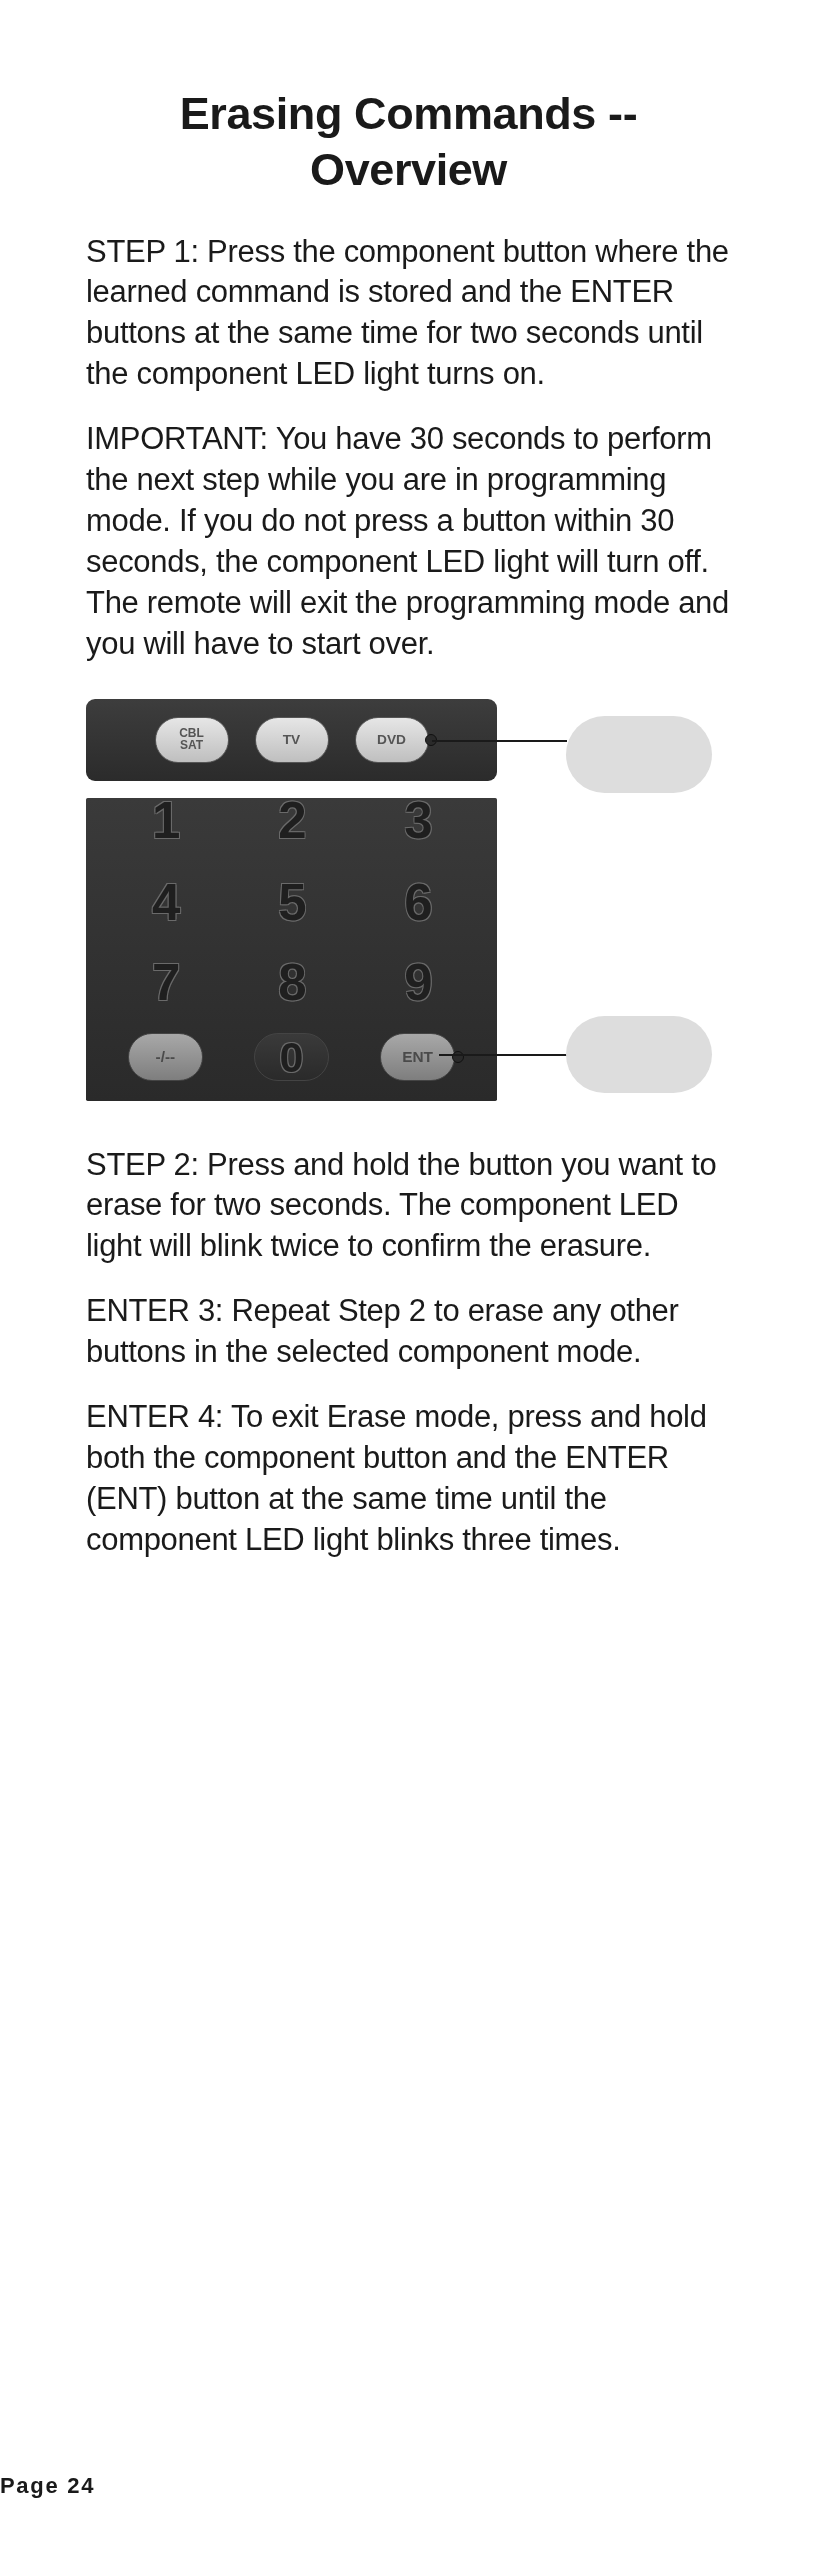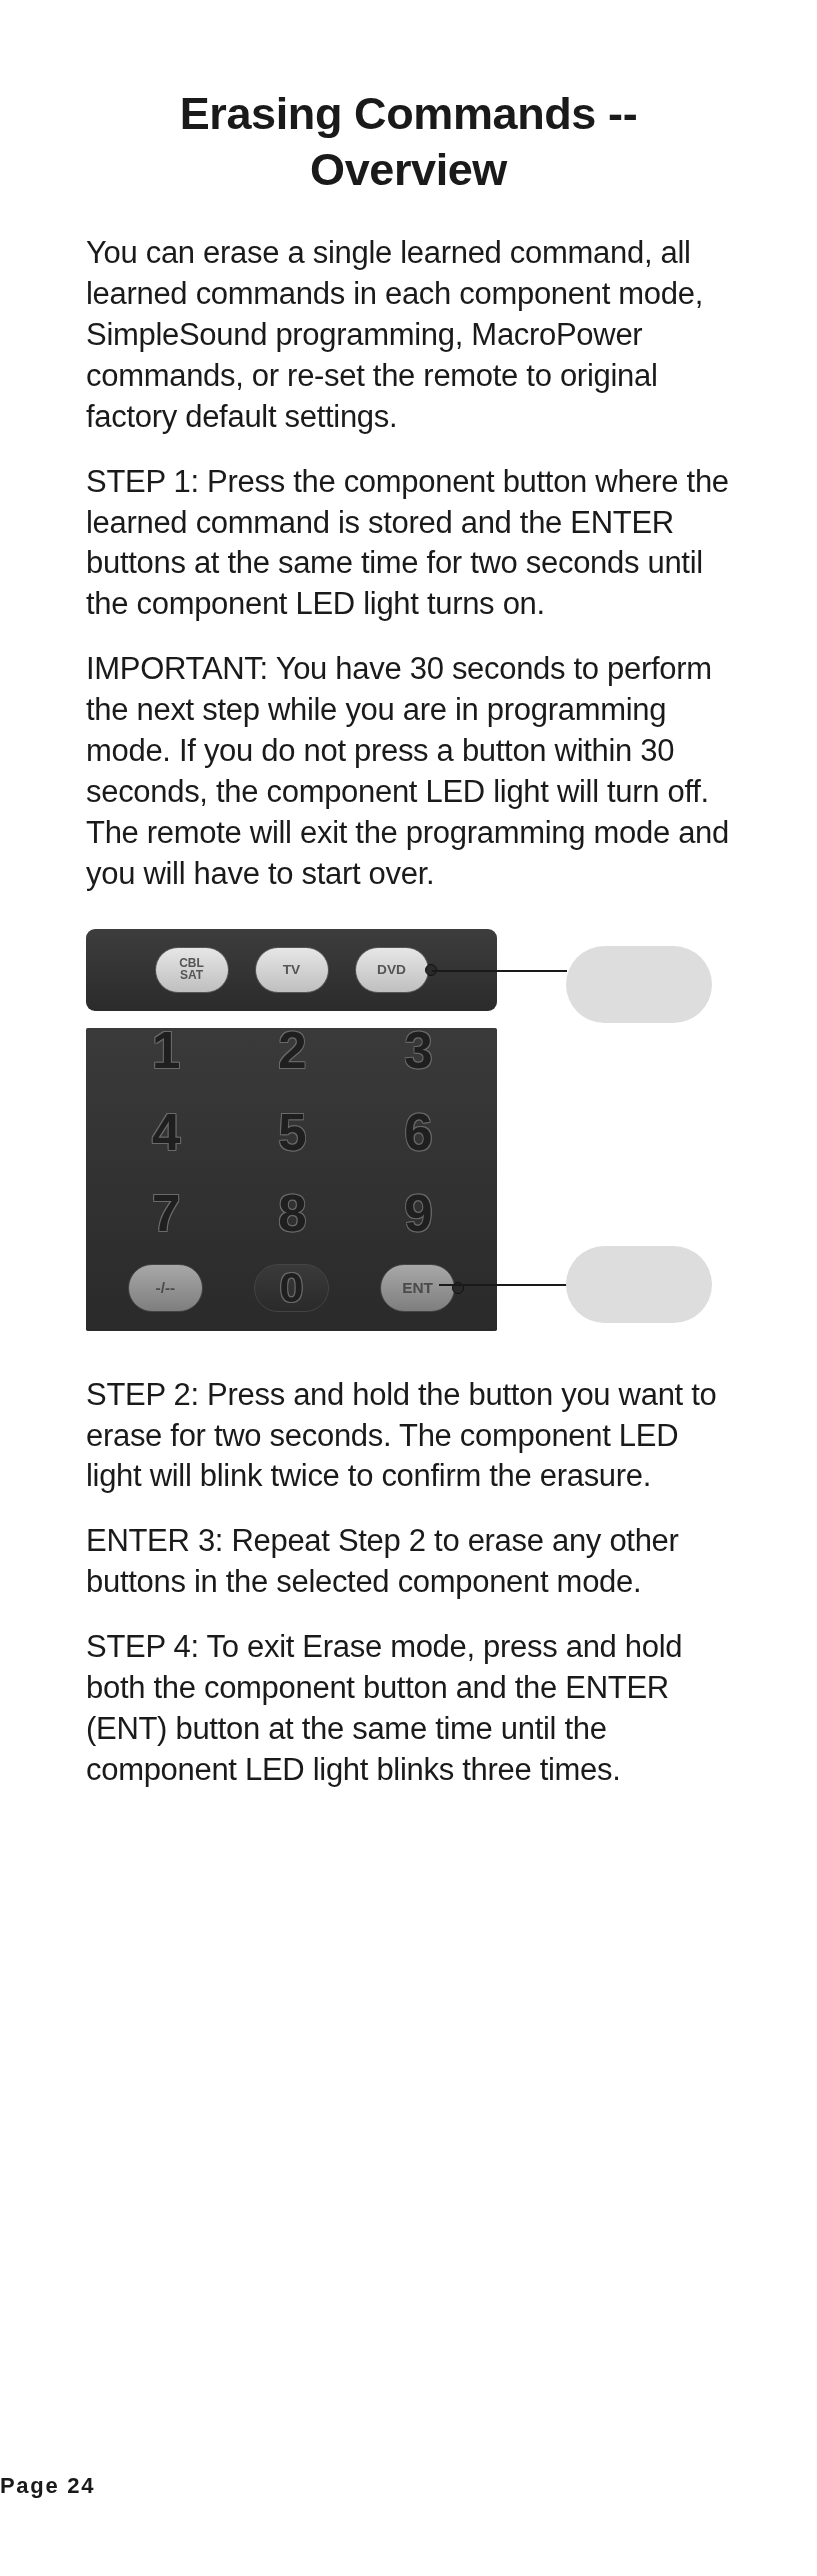--- a/index.html
+++ b/index.html
@@ -176,21 +176,20 @@
     letter-spacing: 1.7px;
   }
 </style>
 </head>
 <body>
 
 <div class="page">
 
   <h1 class="title">Erasing Commands -- Overview</h1>
 
-  <p class="body-text">You can erase a single learned command, all learned commands in each component mode, SimpleSound programming, MacroPower commands, or re-set the remote to original factory default settings.</p>
 
 
   <p class="step">
     <span class="lead">STEP 1:</span><span> Press the component button where the learned command is stored and the ENTER buttons at the same time for two seconds until the component LED light turns on.</span>
   </p>
 
   <p class="step">
     <span class="lead">IMPORTANT:</span><span> You have 30 seconds to perform the next step while you are in programming mode. If you do not press a button within 30 seconds, the component LED light will turn off. The remote will exit the programming mode and you will have to start over.</span>
   </p>
 
@@ -249,19 +248,19 @@
 
   <p class="step">
     <span class="lead">STEP 2:</span><span> Press and hold the button you want to erase for two seconds. The component LED light will blink twice to confirm the erasure.</span>
   </p>
 
   <p class="step">
     <span class="lead">ENTER 3:</span><span> Repeat Step 2 to erase any other buttons in the selected component mode.</span>
   </p>
 
   <p class="step">
-    <span class="lead">STEP 4:</span><span> To exit Erase mode, press and hold both the component button and the ENTER (ENT) button at the same time until the component LED light blinks three times.</span>
+    <span class="lead">ENTER 4:</span><span> To exit Erase mode, press and hold both the component button and the ENTER (ENT) button at the same time until the component LED light blinks three times.</span>
   </p>
 
 </div>
 
 <div class="page-number">Page 24</div>
 
 
 </body></html>

